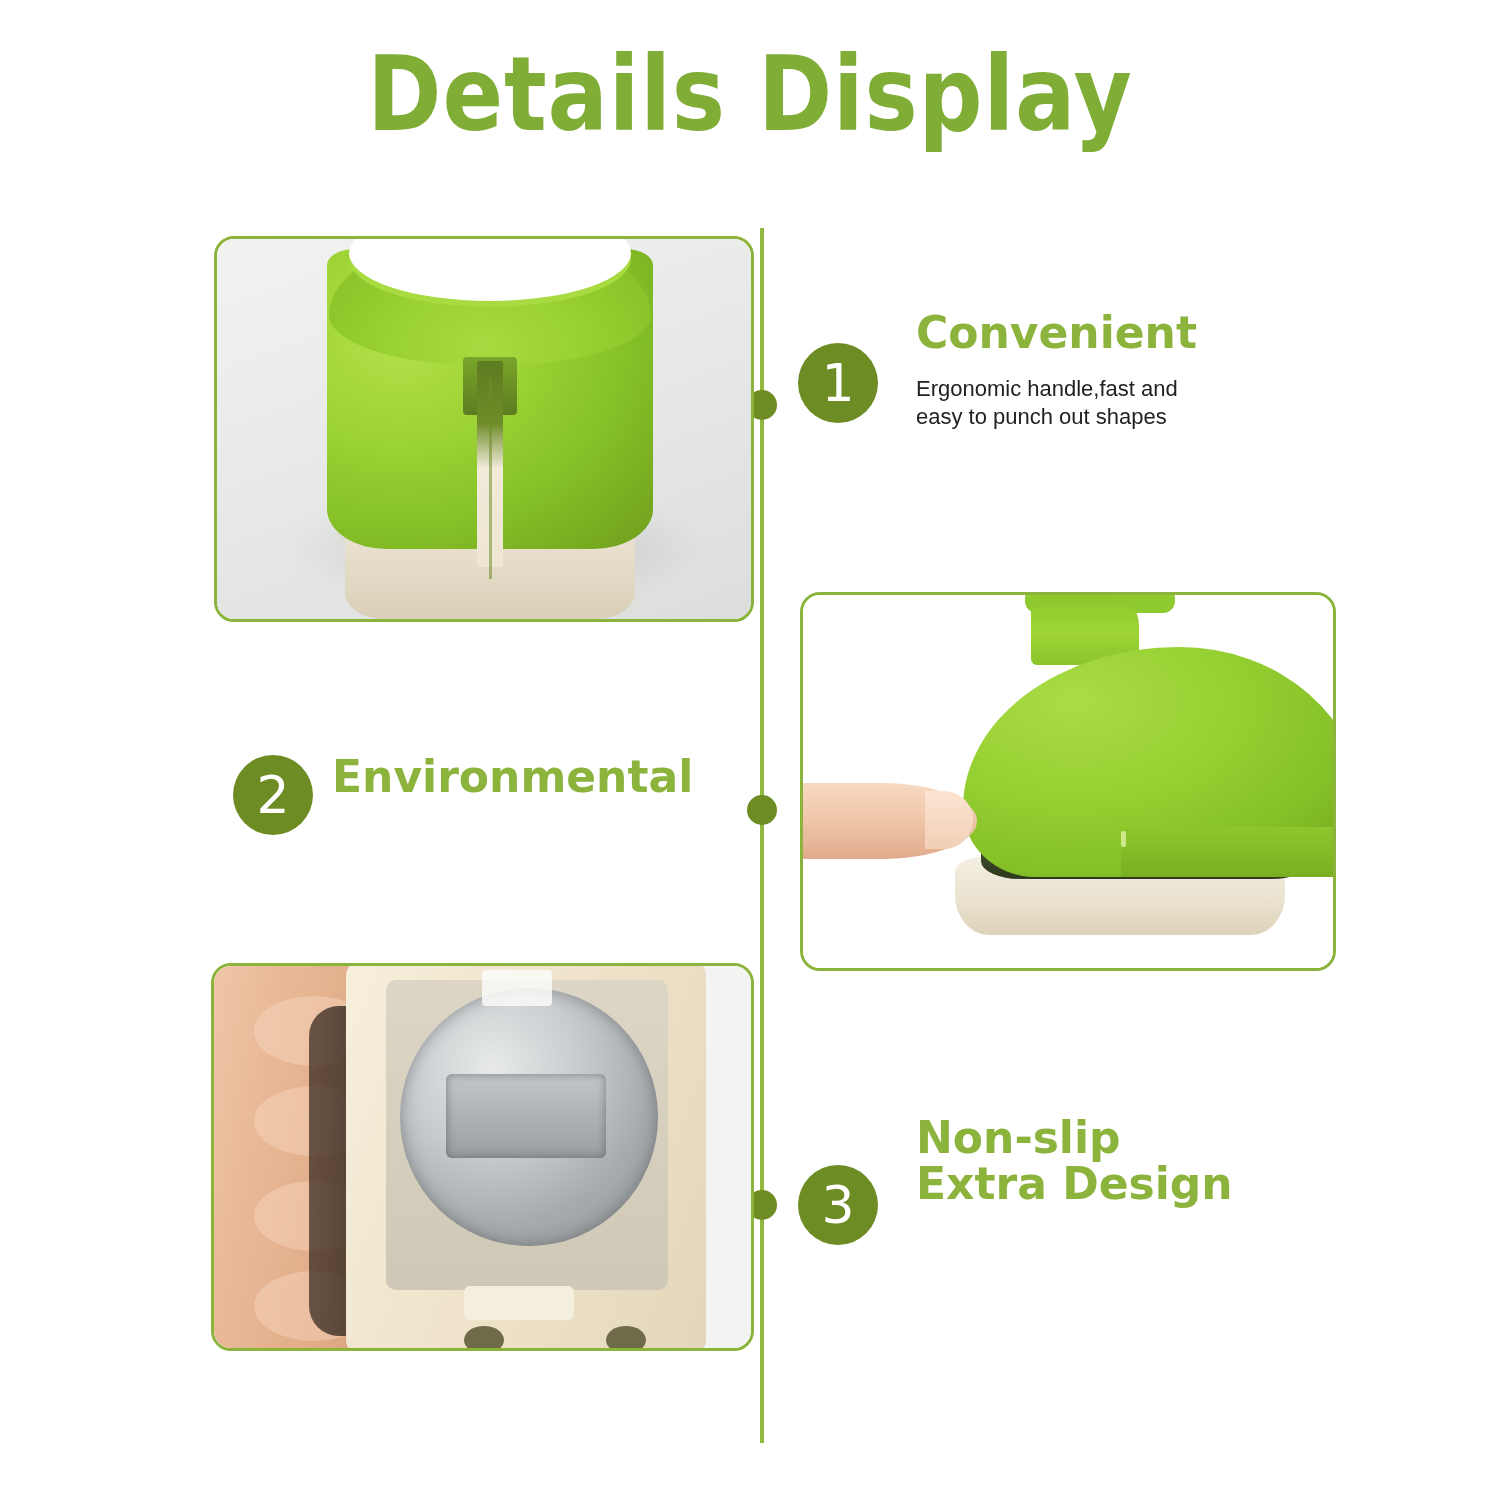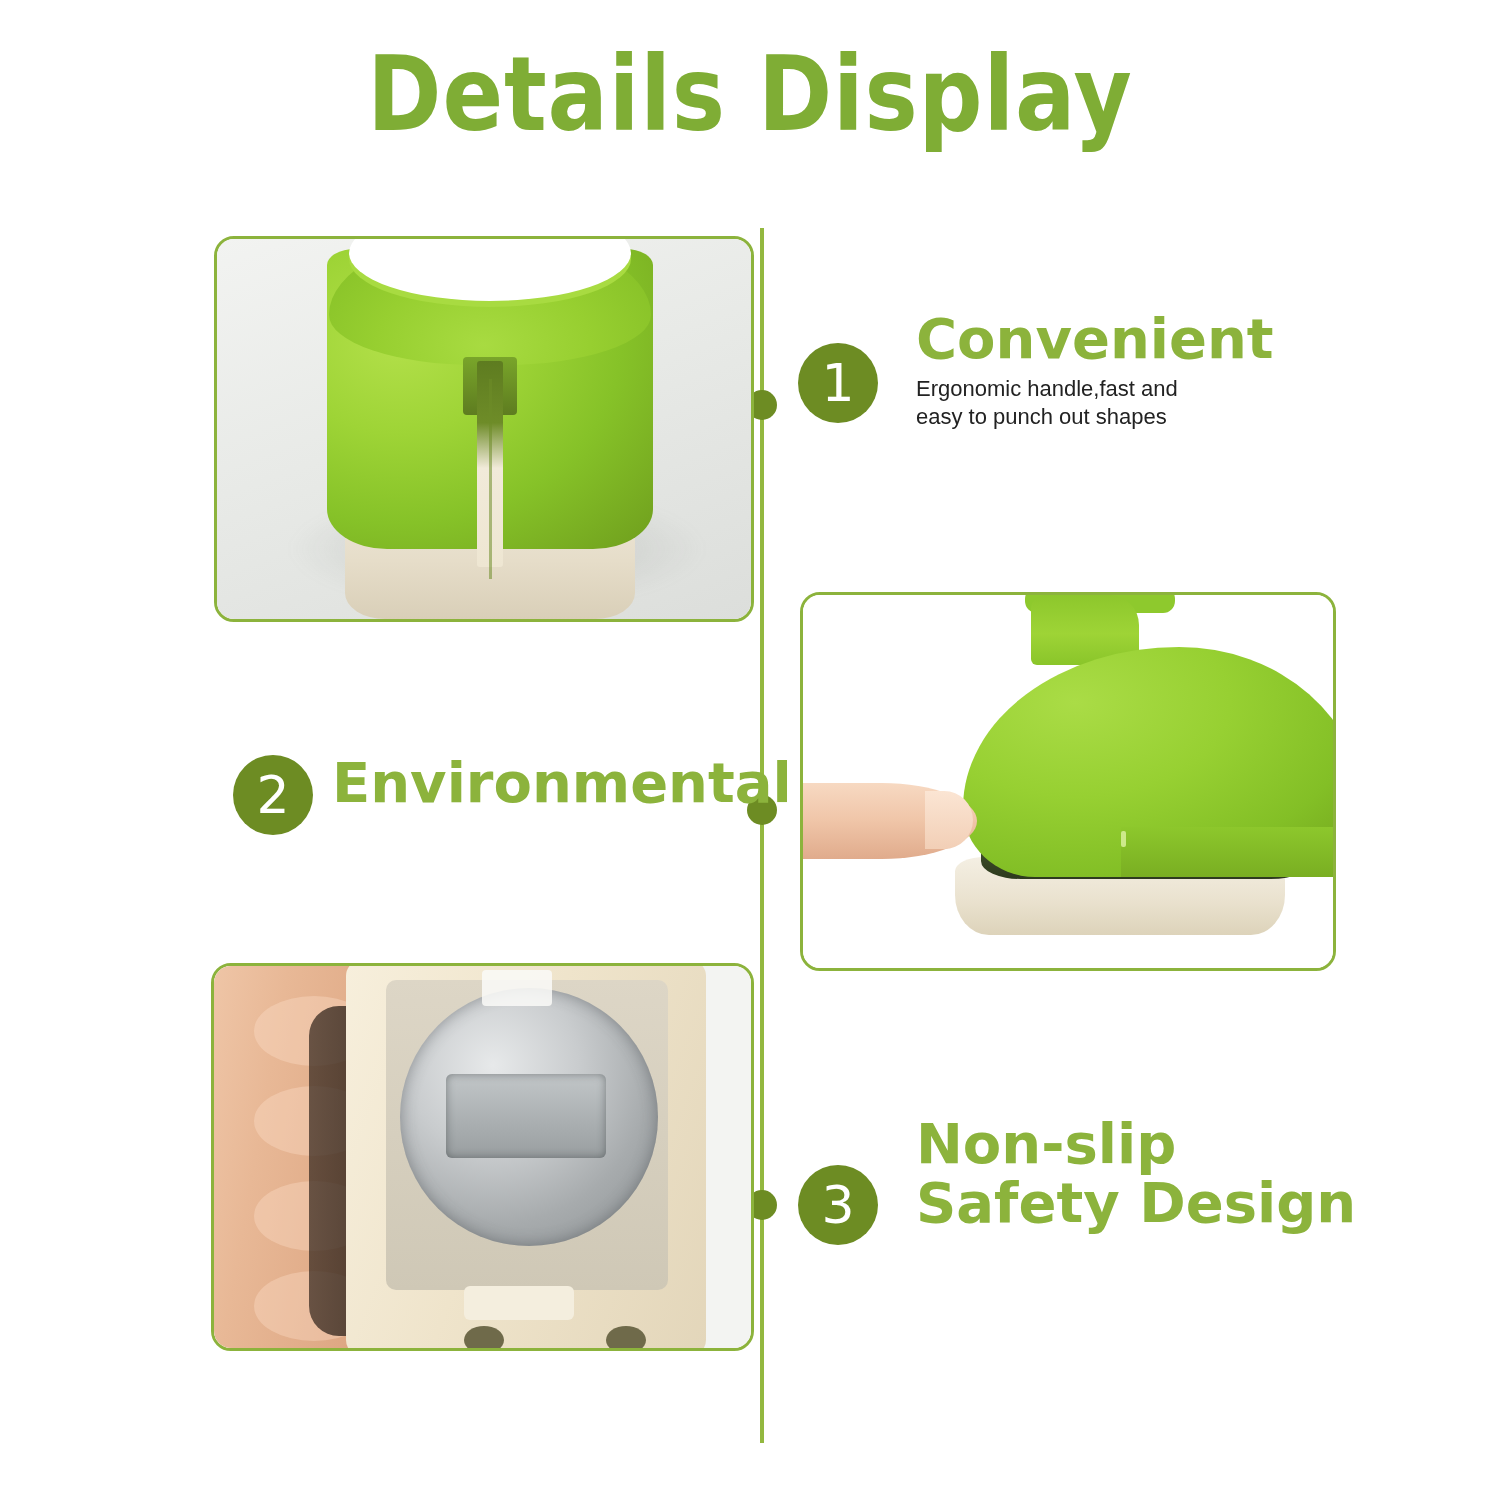--- a/index.html
+++ b/index.html
@@ -268,21 +268,21 @@
     font-weight: normal;
     display: flex;
     align-items: center;
     justify-content: center;
     line-height: 1;
   }
   .section-heading {
     position: absolute;
     font-family: "DejaVu Sans", sans-serif;
     font-weight: bold;
-    font-size: 56px;
+    font-size: 44px;
     line-height: 1.05;
     color: #8cb33c;
     letter-spacing: 0px;
     white-space: pre-line;
   }
   .section-body {
     position: absolute;
     font-family: "Liberation Sans", sans-serif;
     font-size: 22px;
     line-height: 1.28;
@@ -367,15 +367,15 @@
   <div class="num-circle" id="circle-1">1</div>
   <div class="section-heading" id="heading-1">Convenient</div>
   <div class="section-body" id="body-1">Ergonomic handle,fast and
 easy to punch out shapes</div>
 
   <div class="num-circle" id="circle-2">2</div>
   <div class="section-heading" id="heading-2">Environmental</div>
 
   <div class="num-circle" id="circle-3">3</div>
   <div class="section-heading" id="heading-3">Non-slip
-Safety Design</div>
+Extra Design</div>
 
 </div>
 
 </body></html>

